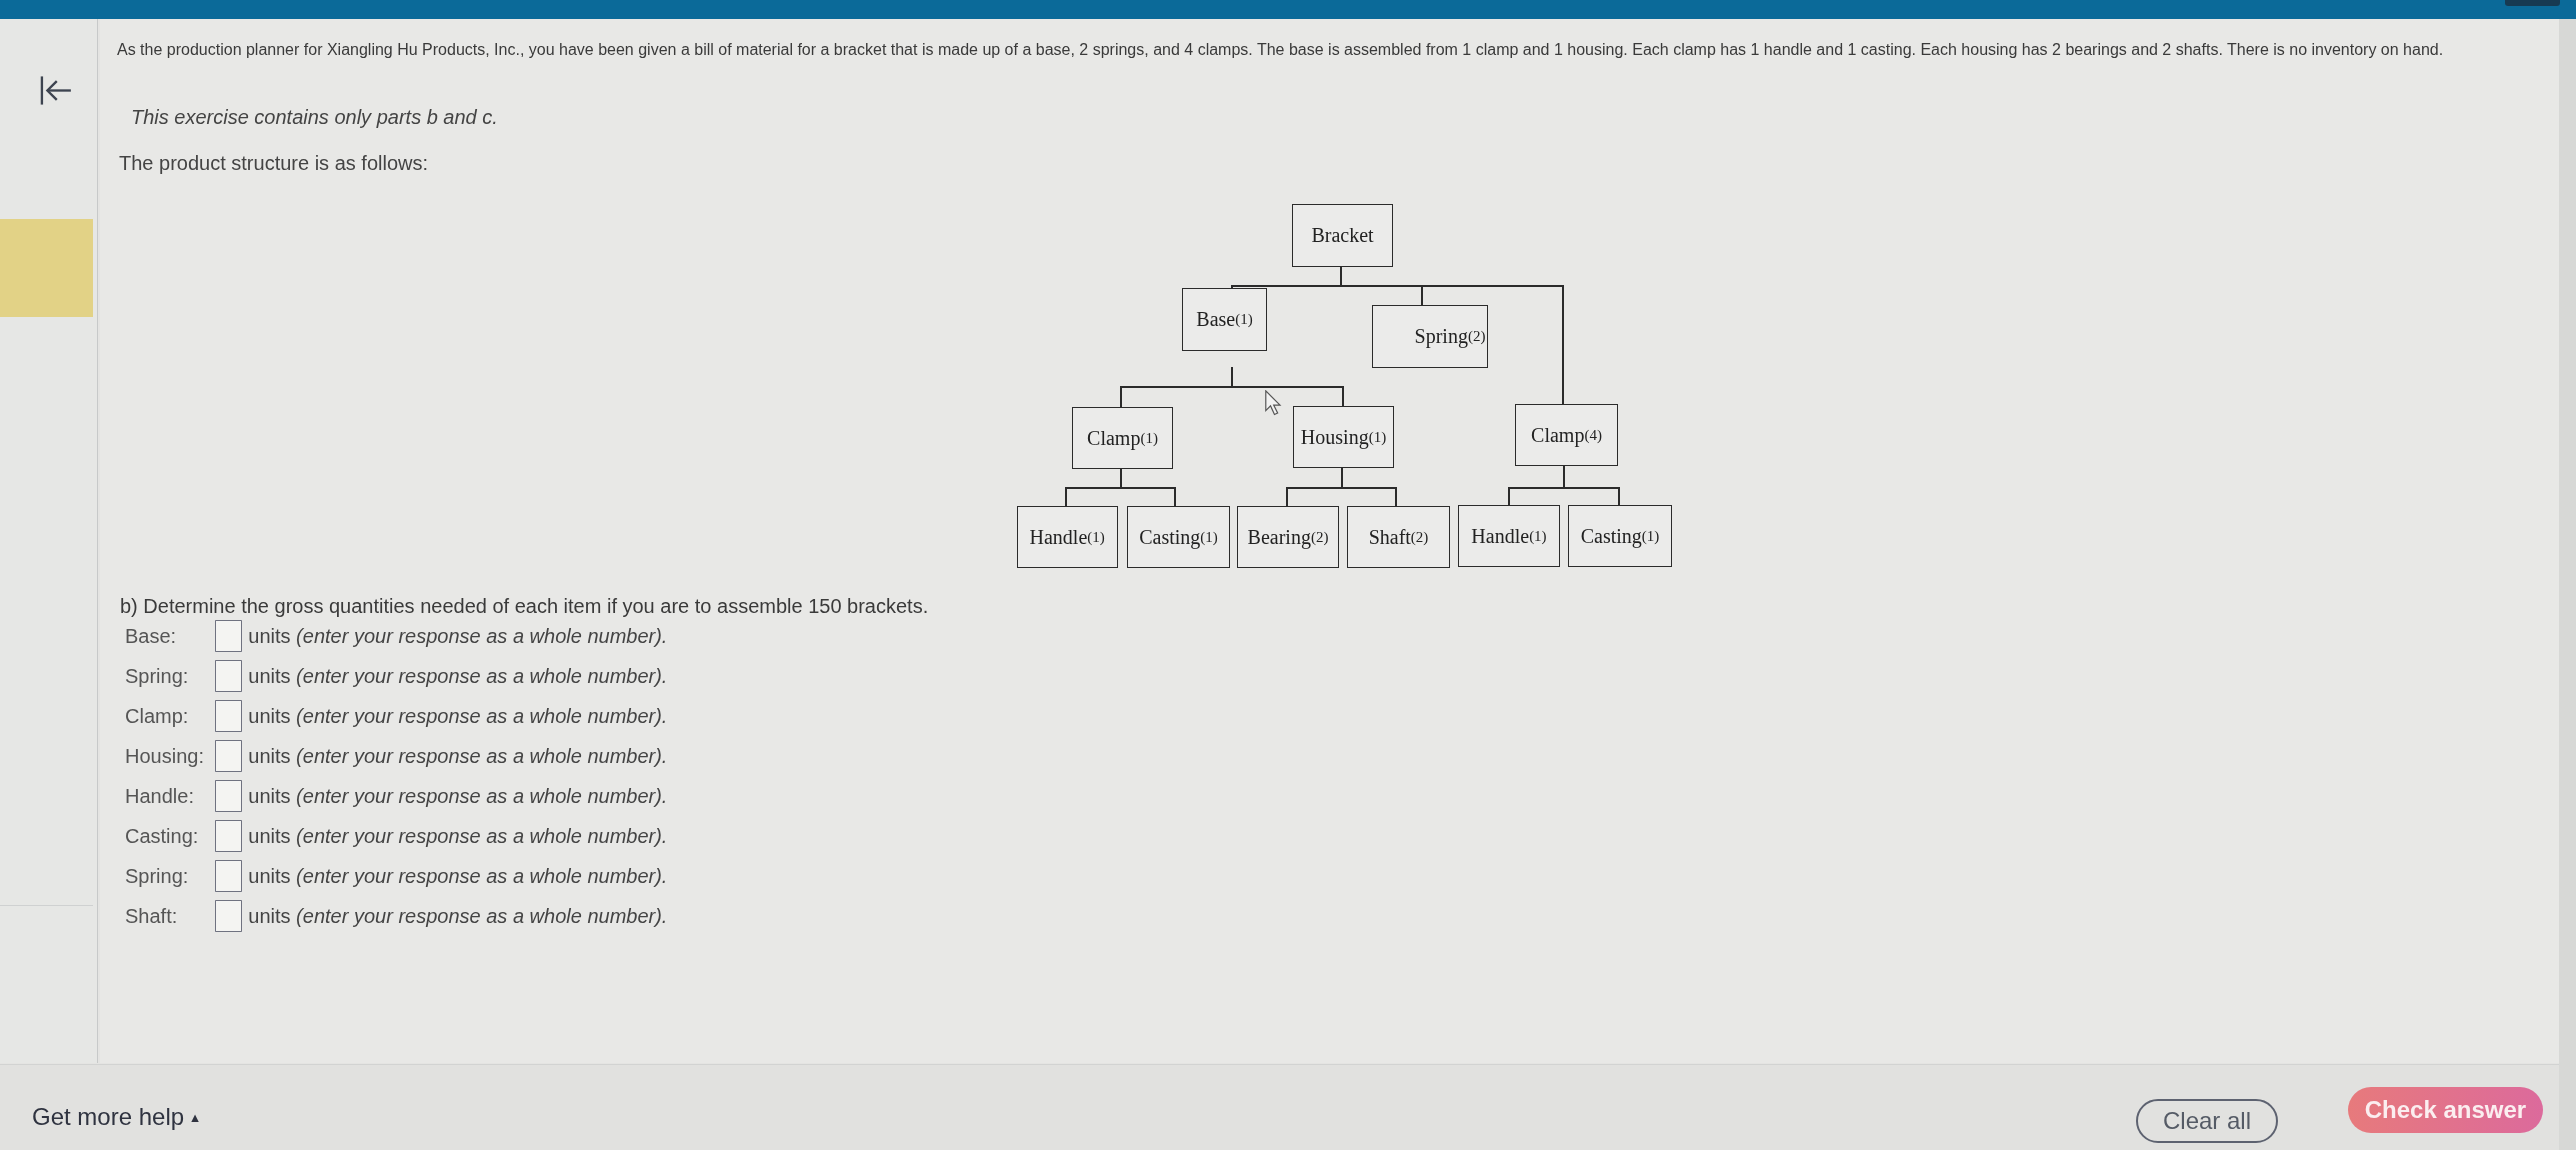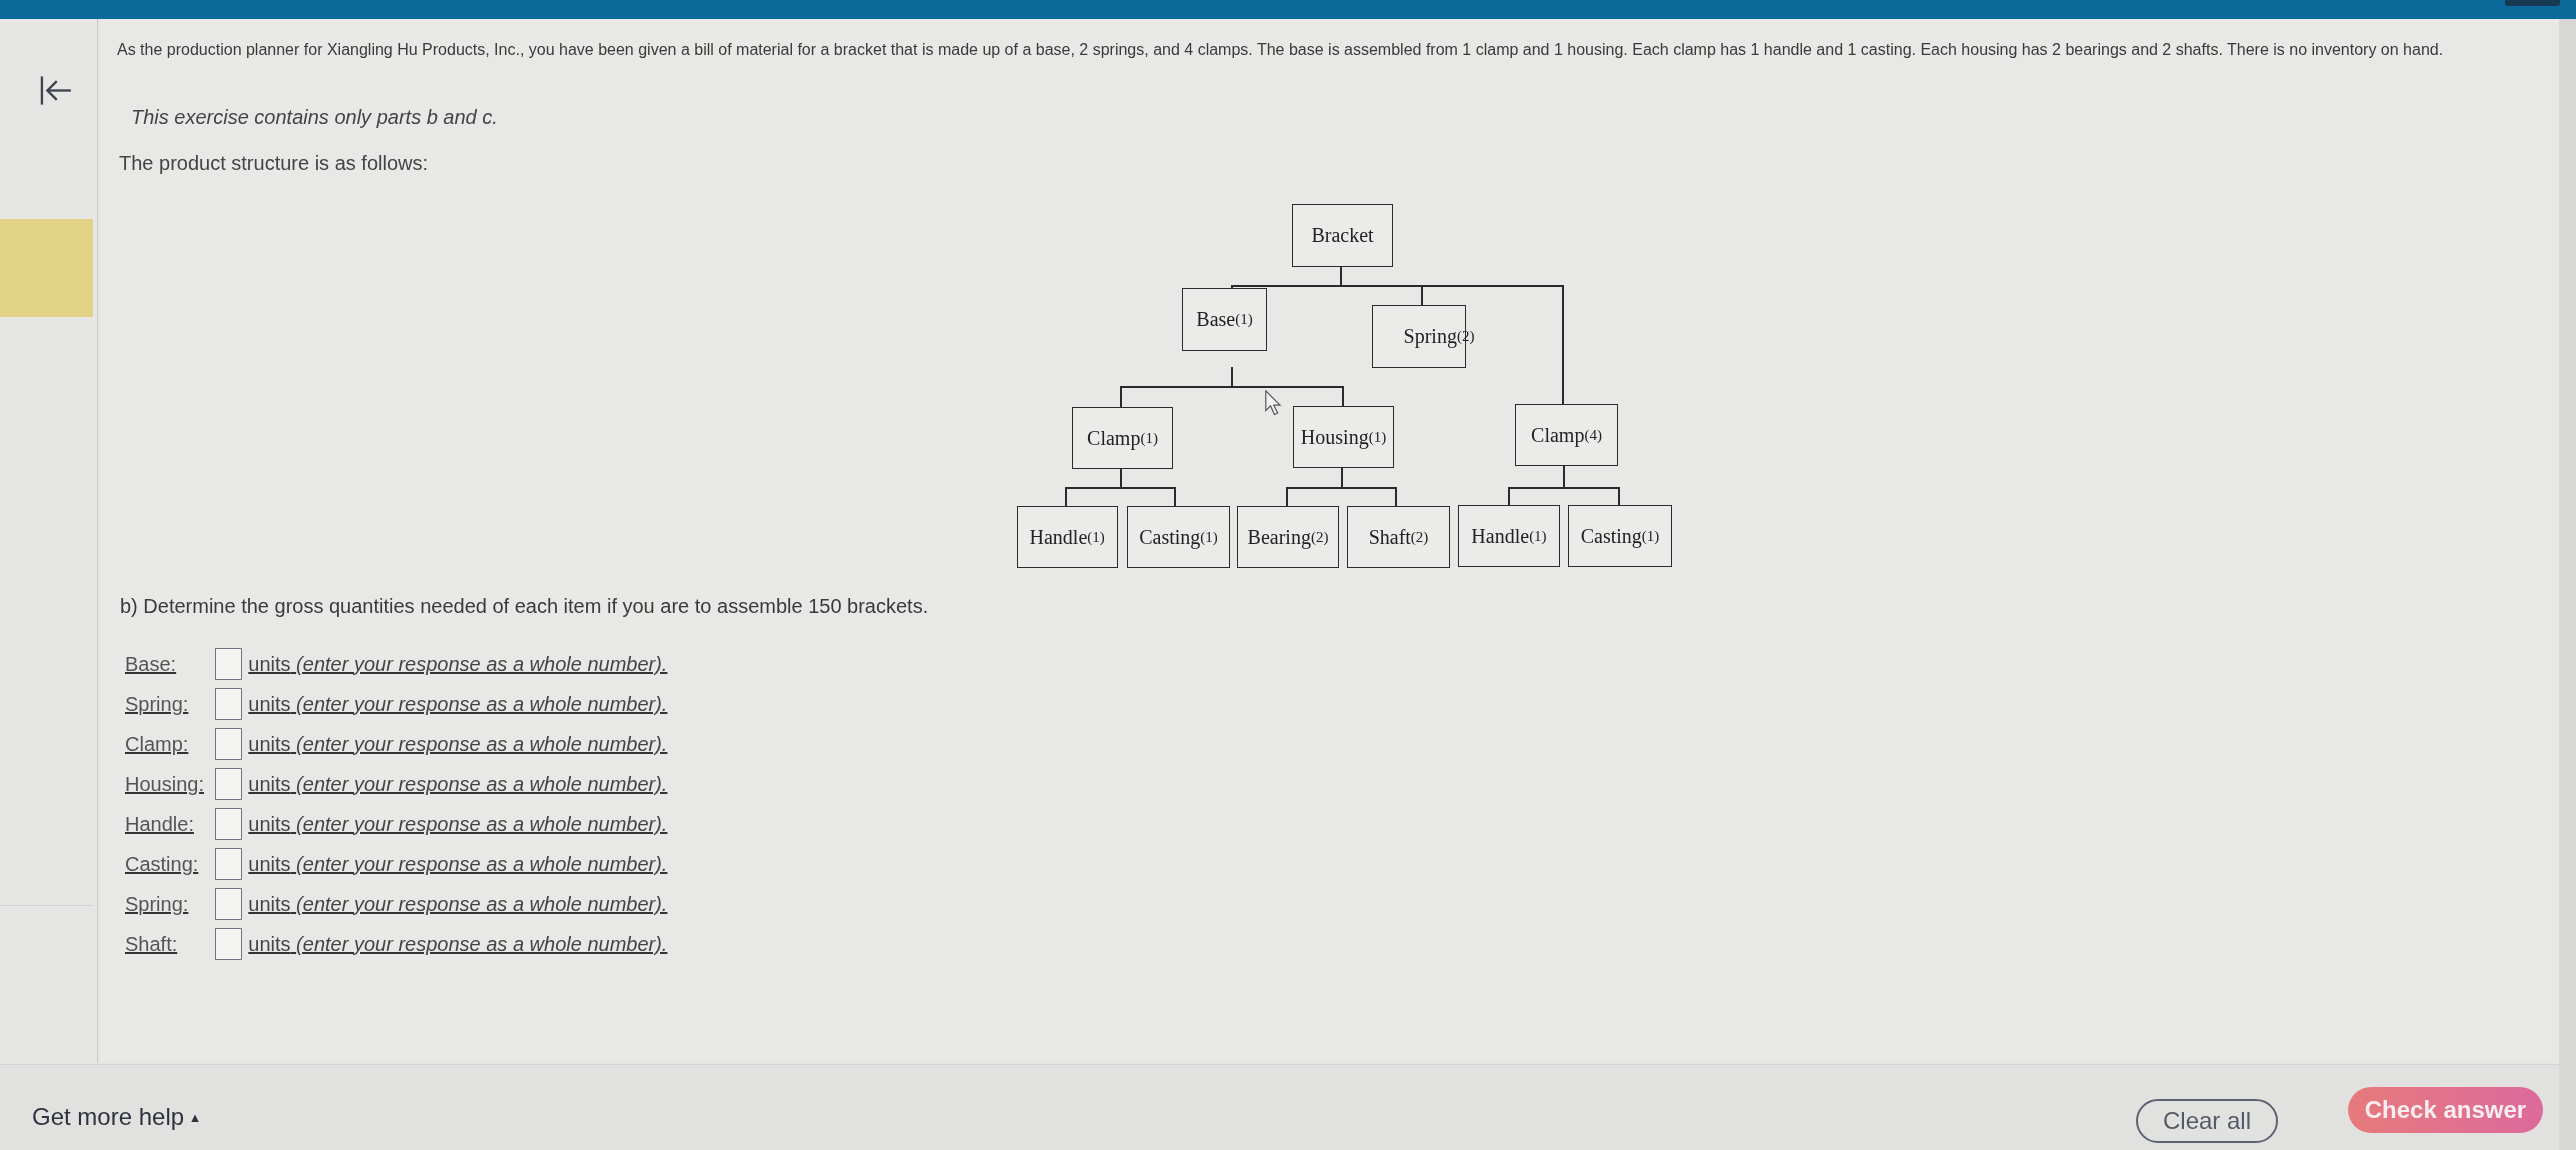--- a/index.html
+++ b/index.html
@@ -60,21 +60,21 @@
     font-family: "Liberation Serif", "DejaVu Serif", serif;
     font-size: 20px; color: #222;
     display: flex; align-items: center; justify-content: center;
   }
   .node sub { font-size: 15px; vertical-align: -5.5px; }
   .line { position: absolute; background: #2b2b2b; }
   
   .partb-title {
     position: absolute; left: 120px; top: 595px; font-size: 20px; color: #3a3a3a;
   }
-  .answers { position: absolute; left: 125px; top: 644px; text-decoration: underline; }
+  .answers { position: absolute; left: 125px; top: 616px; }
   .row {
     display: flex; align-items: center; height: 40px;
     font-size: 20px; color: #555;
   }
   .row .lbl { width: 90px; }
   .row .box {
     width: 27px; height: 32px; border: 1.6px solid #6f7280; background: #f4f4f2;
     margin-right: 6.3px; border-radius: 0.8px;
   }
   .row .units { color: #444; }
@@ -152,21 +152,21 @@
   <div class="line" style="left:504px;top:297px;width:1.6px;height:20px;"></div>
   <div class="line" style="left:614px;top:297px;width:1.6px;height:19px;"></div>
 
   <div class="node" style="left:288px;top:14.2px;width:101px;height:63px;">
     <span>Bracket</span>
   </div>
   <div class="node" style="left:178px;top:98px;width:85px;height:63px;">
     <span>Base</span>
       <sub>(1)</sub>
   </div>
-  <div class="node" style="left:368px;top:115px;width:94px;height:63px;padding-left:40px;">
+  <div class="node" style="left:368px;top:115px;width:116px;height:63px;padding-left:40px;">
     <span>Spring</span>
       <sub>(2)</sub>
   </div>
   <div class="node" style="left:68px;top:217px;width:101px;height:62px;">
     <span>Clamp</span>
       <sub>(1)</sub>
   </div>
   <div class="node" style="left:289px;top:216px;width:101px;height:62px;">
     <span>Housing</span>
       <sub>(1)</sub>

